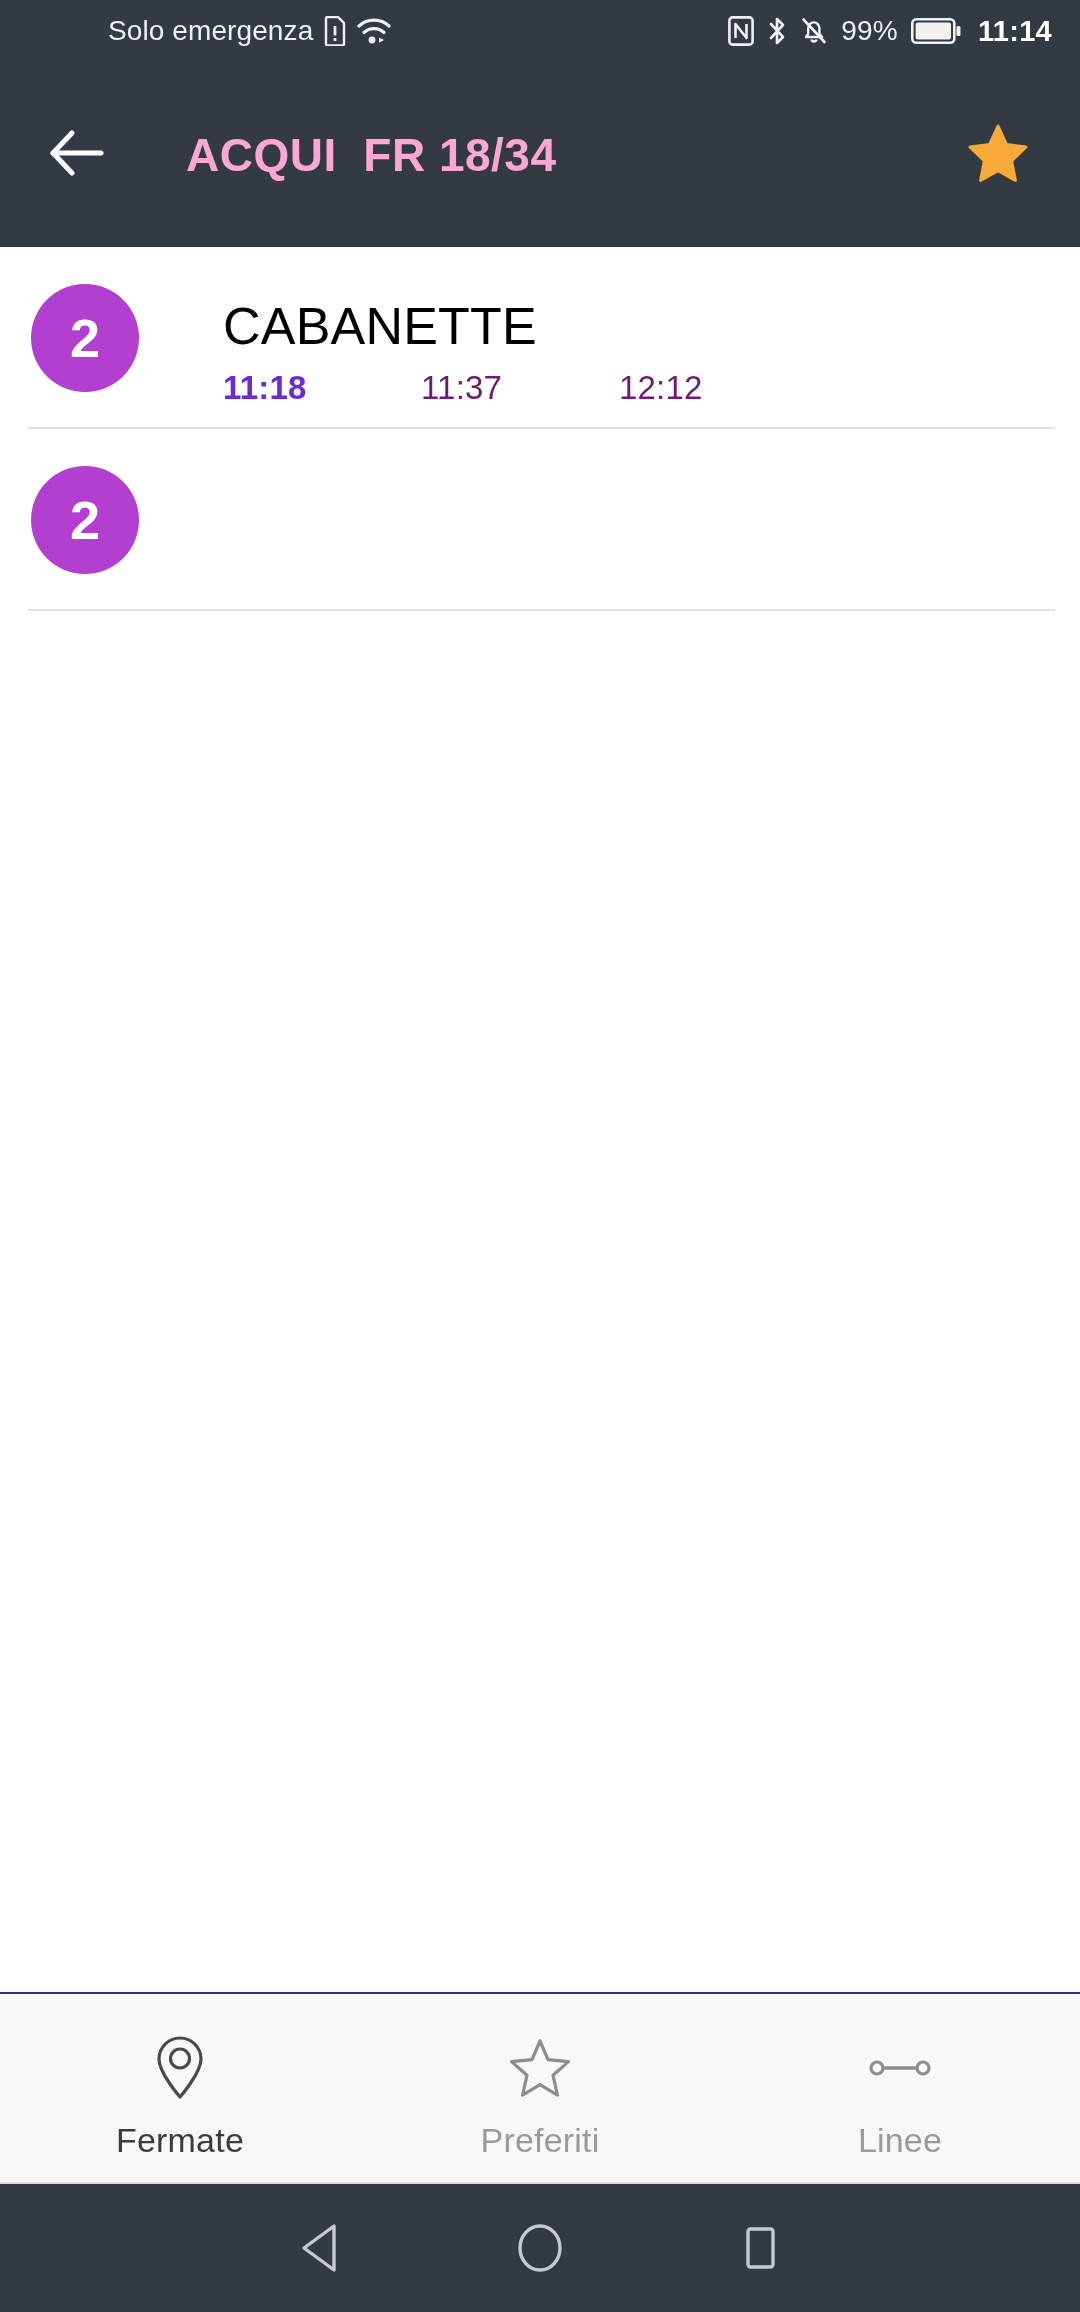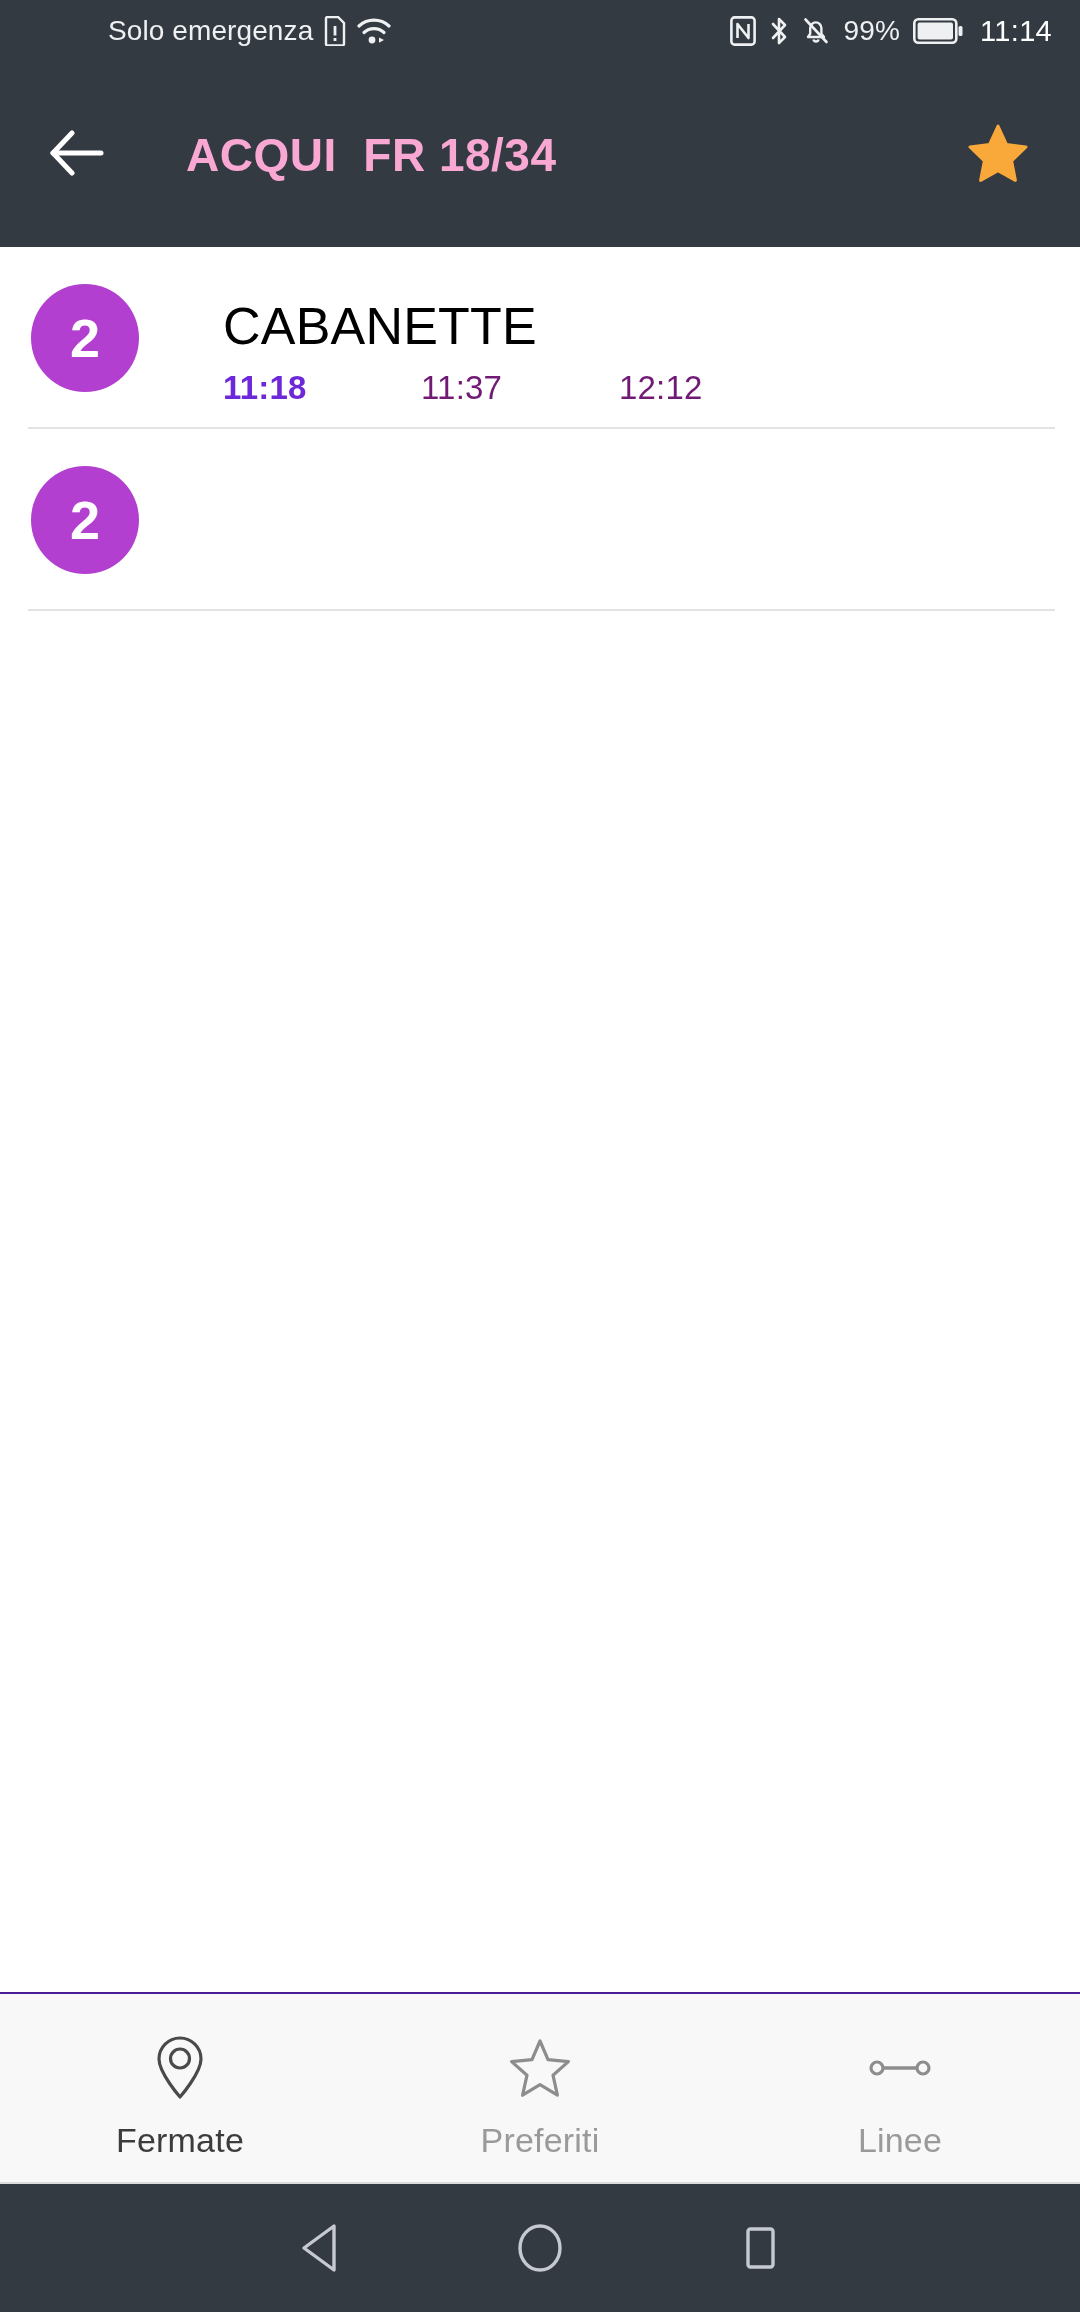--- a/index.html
+++ b/index.html
@@ -59,20 +59,21 @@
     color: #eef0f2;
     line-height: 1;
     letter-spacing: 0.2px;
   }
   .clock-text {
     font-size: 29px;
     color: #ffffff;
     line-height: 1;
     margin-left: 4px;
     letter-spacing: 0.3px;
+    font-weight: bold;
   }
 
   
   .app-bar {
     height: 185px;
     background: #343a42;
     display: flex;
     align-items: center;
     flex: 0 0 auto;
     padding: 0 30px 0 48px;

